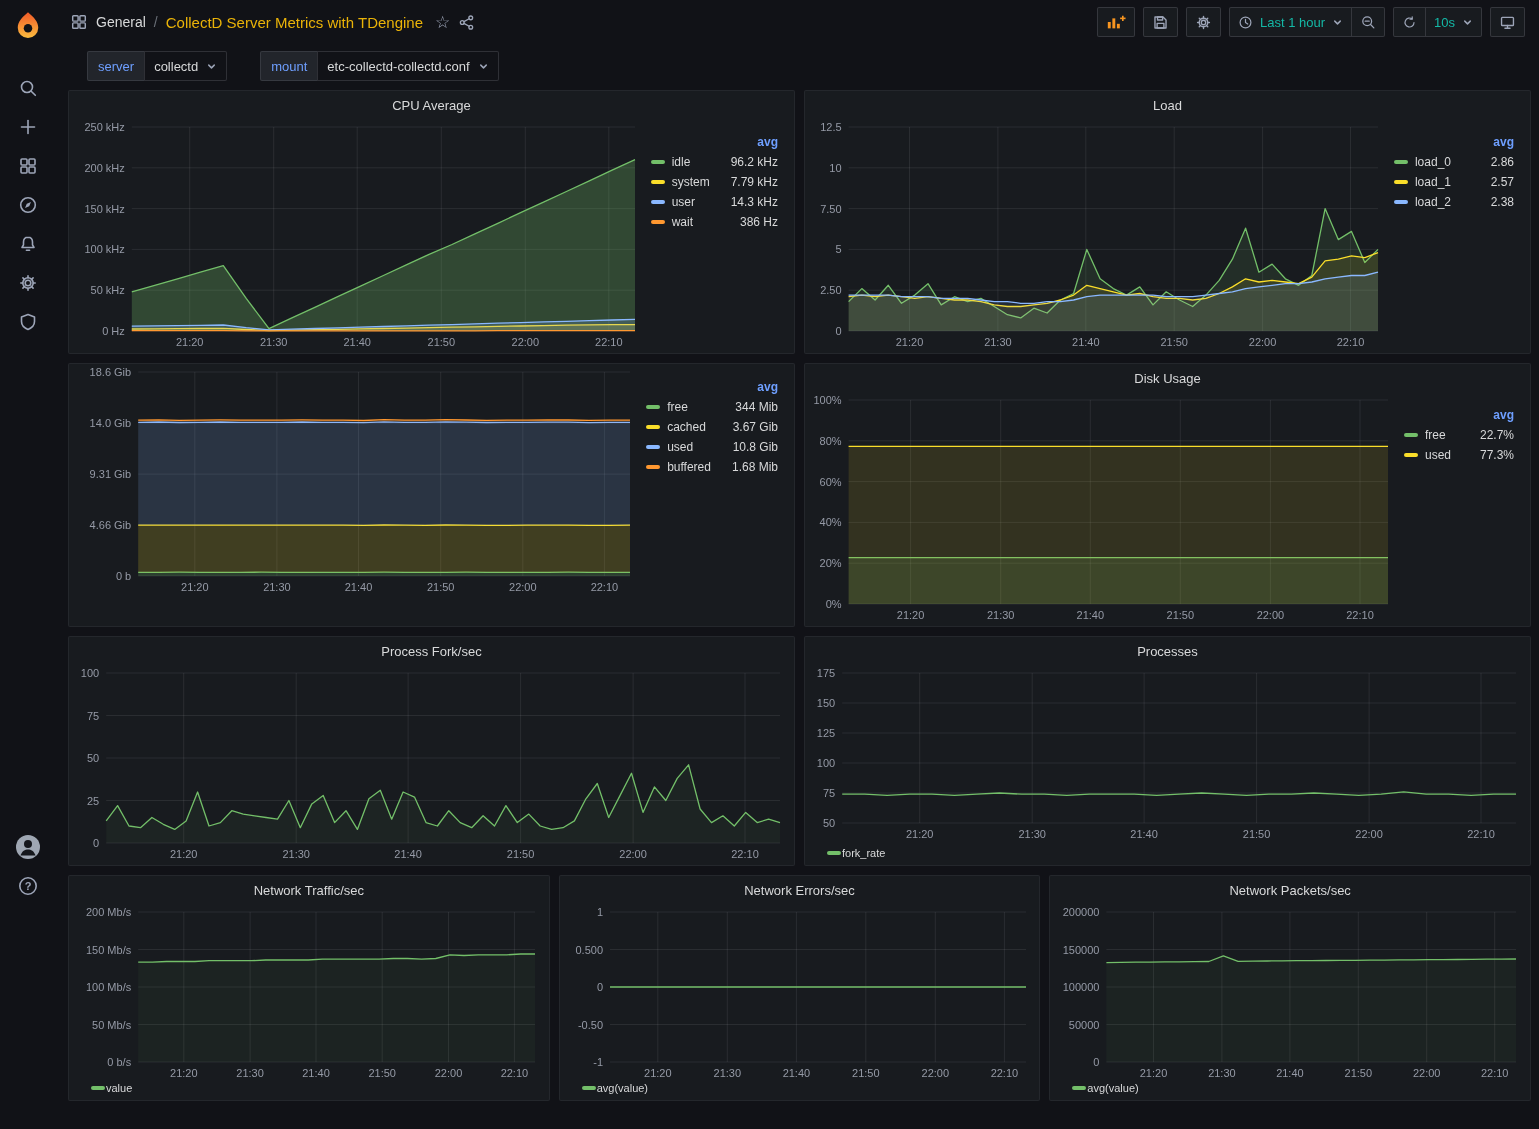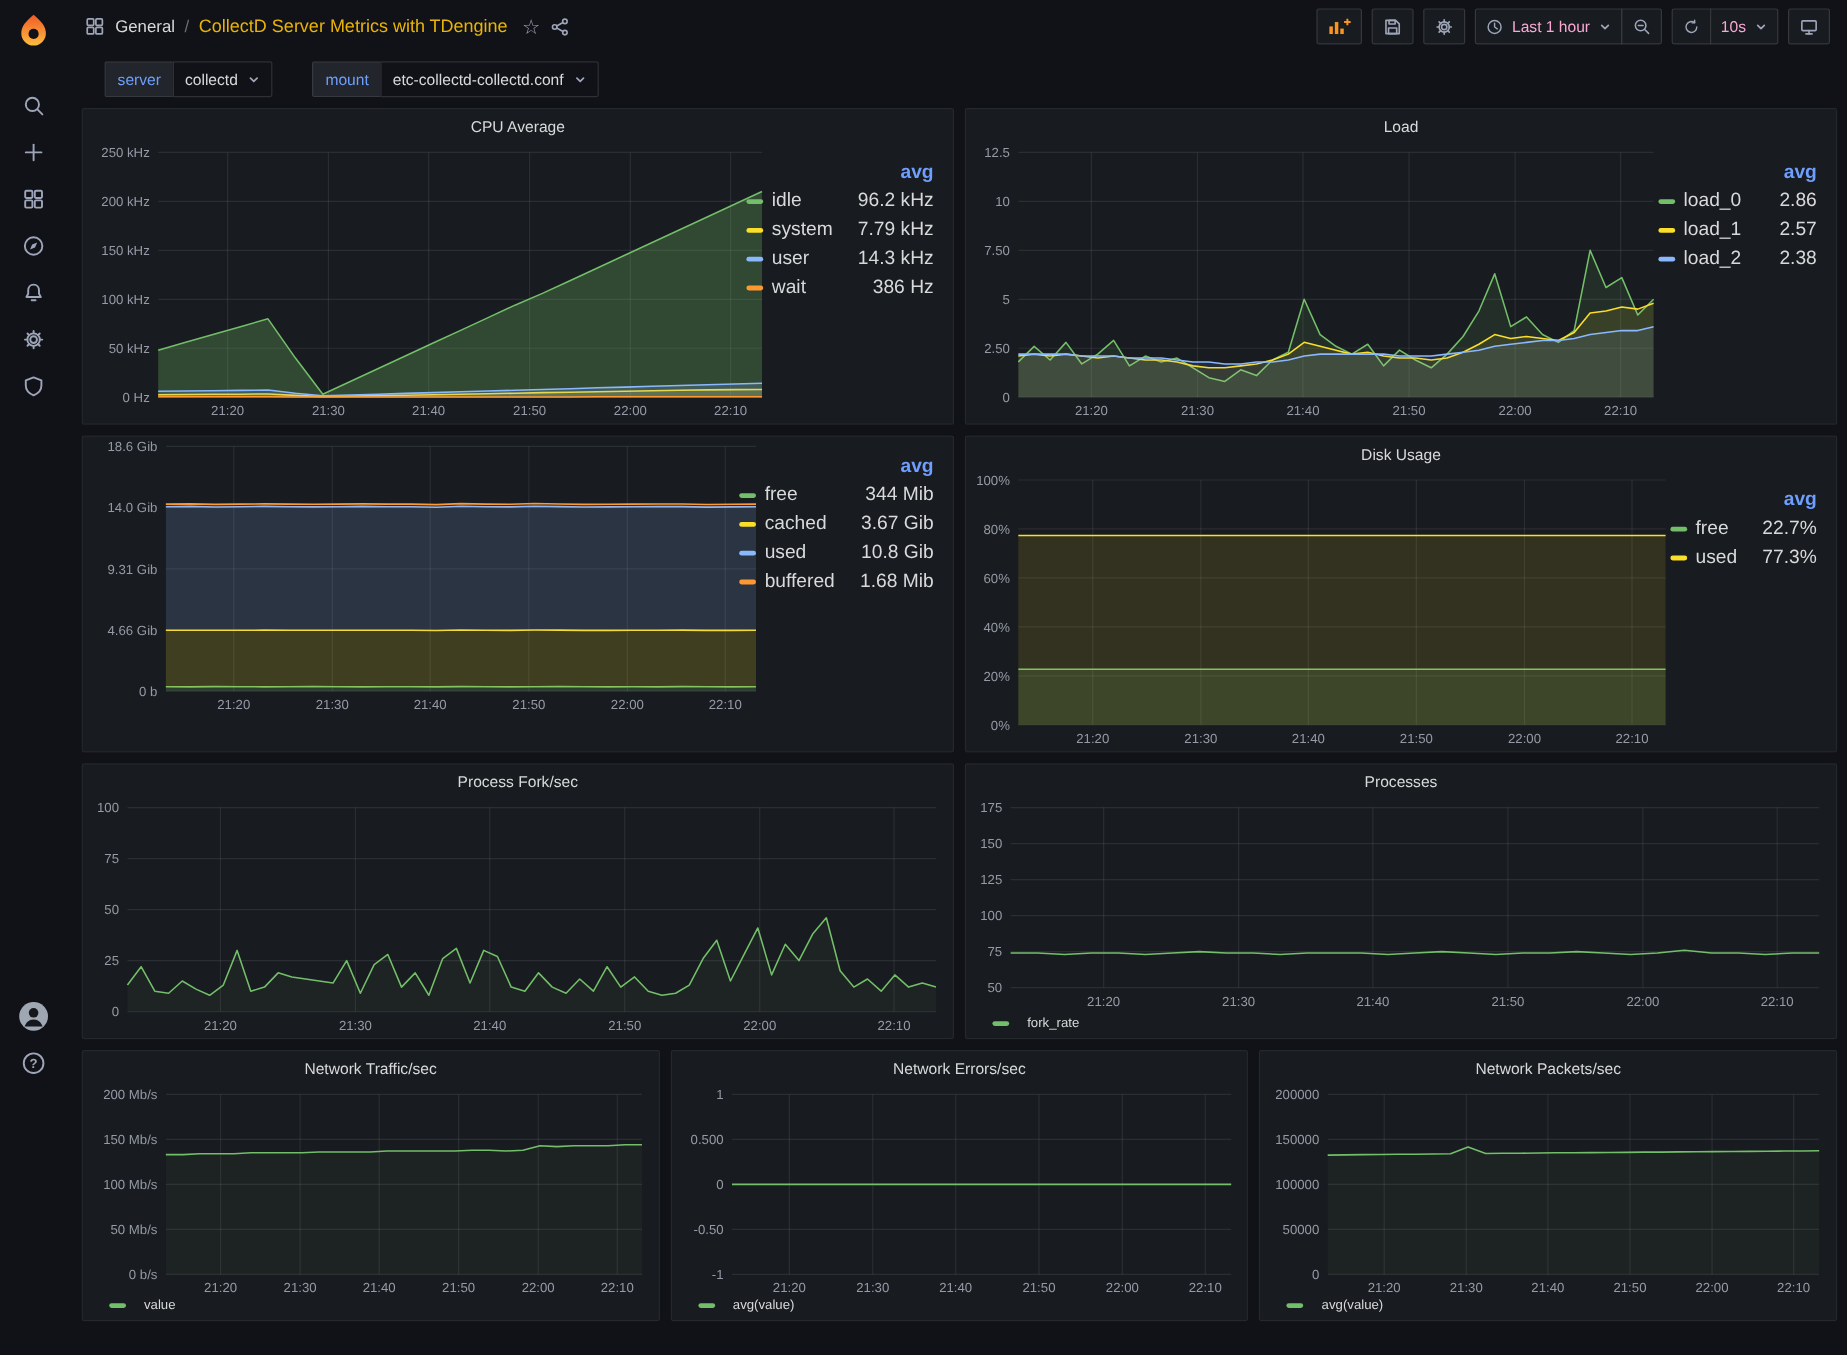--- a/index.html
+++ b/index.html
@@ -30,21 +30,21 @@
   .page-title { font-size:15px; font-weight:500; color:#eab308; }
   .star-glyph { font-size:17px; color:#9da5b8; line-height:1; cursor:pointer; margin-left:4px; }
   .nav-right { margin-left:auto; display:flex; align-items:center; gap:8px; }
   .grp { display:flex; }
   .grp .tbtn + .tbtn { margin-left:-1px; border-top-left-radius:0; border-bottom-left-radius:0; }
   .grp .tbtn:first-child { border-top-right-radius:0; border-bottom-right-radius:0; }
   .tbtn {
     height:30px; min-width:32px; padding:0 8px;
     display:flex; align-items:center; justify-content:center; gap:7px;
     background:#181b1f; border:1px solid rgba(204,204,220,0.16); border-radius:2px;
-    color:#f9a8d4; font-size:13px; cursor:pointer; white-space:nowrap;
+    color:#14b8a6; font-size:13px; cursor:pointer; white-space:nowrap;
   }
   
   .varbar { margin-left:56px; padding:7px 14px 9px 14px; display:flex; gap:16px; align-items:center; }
   .var-chip { display:flex; align-items:stretch; height:30px; font-size:13px; cursor:pointer;margin-left:17px; }
   .var-label {
     display:flex; align-items:center; padding:0 10px;
     background:#22252b; color:#6e9fff; border:1px solid rgba(204,204,220,0.12);
     border-right:none; border-radius:2px 0 0 2px;
   }
   .var-value {
@@ -62,27 +62,27 @@
   }
   .panel-title {
     height:28px; flex:0 0 28px; display:flex; align-items:center; justify-content:center;
     font-size:13px; font-weight:500; color:#d8d9da; cursor:pointer;
   }
   .panel-body { flex:1; min-height:0; display:flex; padding:0 4px 2px 6px; }
   .panel-body.lr { flex-direction:row; }
   .panel-body.lb { flex-direction:column; }
   .chart-host { flex:1; min-width:0; min-height:0; }
   svg text.tick { font-family:"Liberation Sans", sans-serif; font-size:11px; fill:#959aa6; }
-  .legend-right { padding:16px 12px 0 6px; font-size:16px; white-space:nowrap; }
+  .legend-right { padding:16px 12px 0 6px; font-size:12px; white-space:nowrap; }
   .lg-head { text-align:right; font-weight:600; margin-bottom:4px; }
   .lg-row { display:flex; align-items:center; gap:7px; margin:6px 0; }
   .lg-dash { width:14px; height:4px; border-radius:2px; flex:0 0 14px; }
   .lg-name { color:#d8d9da; cursor:pointer; }
   .lg-val { margin-left:auto; min-width:56px; text-align:right; color:#d8d9da; padding-left:14px; }
-  .legend-bottom { flex:0 0 20px; display:flex; align-items:center; gap:15px; padding-left:16px; font-size:11px; color:#d8d9da;margin-top:20px; }
+  .legend-bottom { flex:0 0 20px; display:flex; align-items:center; gap:1px; padding-left:16px; font-size:11px; color:#d8d9da;margin-top:20px; }
   .legend-bottom .lg-name { cursor:pointer; }
 </style>
 </head>
 <body>
 
 <aside class="sidebar">
   <div class="side-logo">
     <svg width="30" height="30" viewBox="0 0 24 24">
       <defs>
         <linearGradient id="glog" x1="0" y1="1" x2="0" y2="0">

